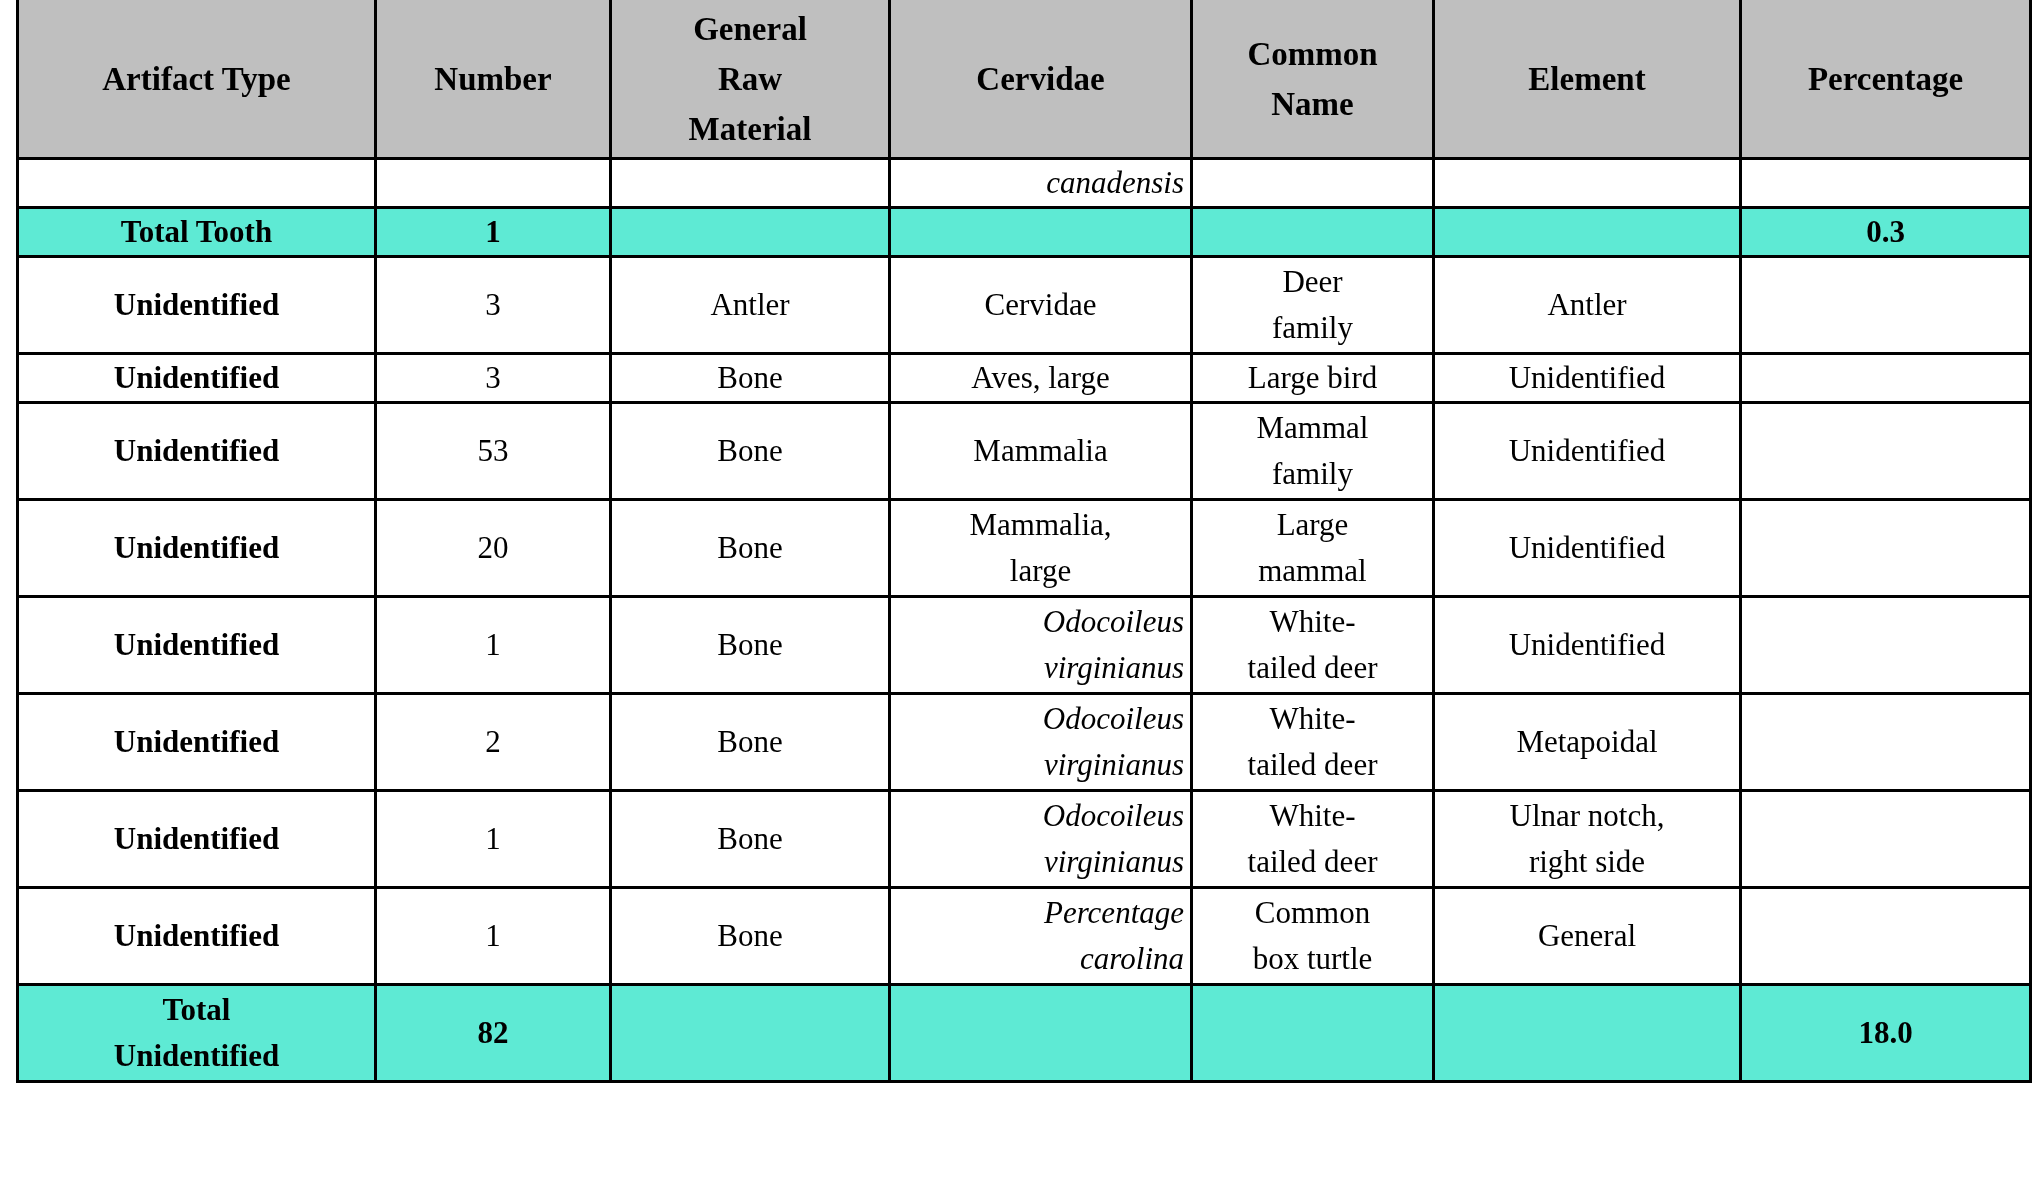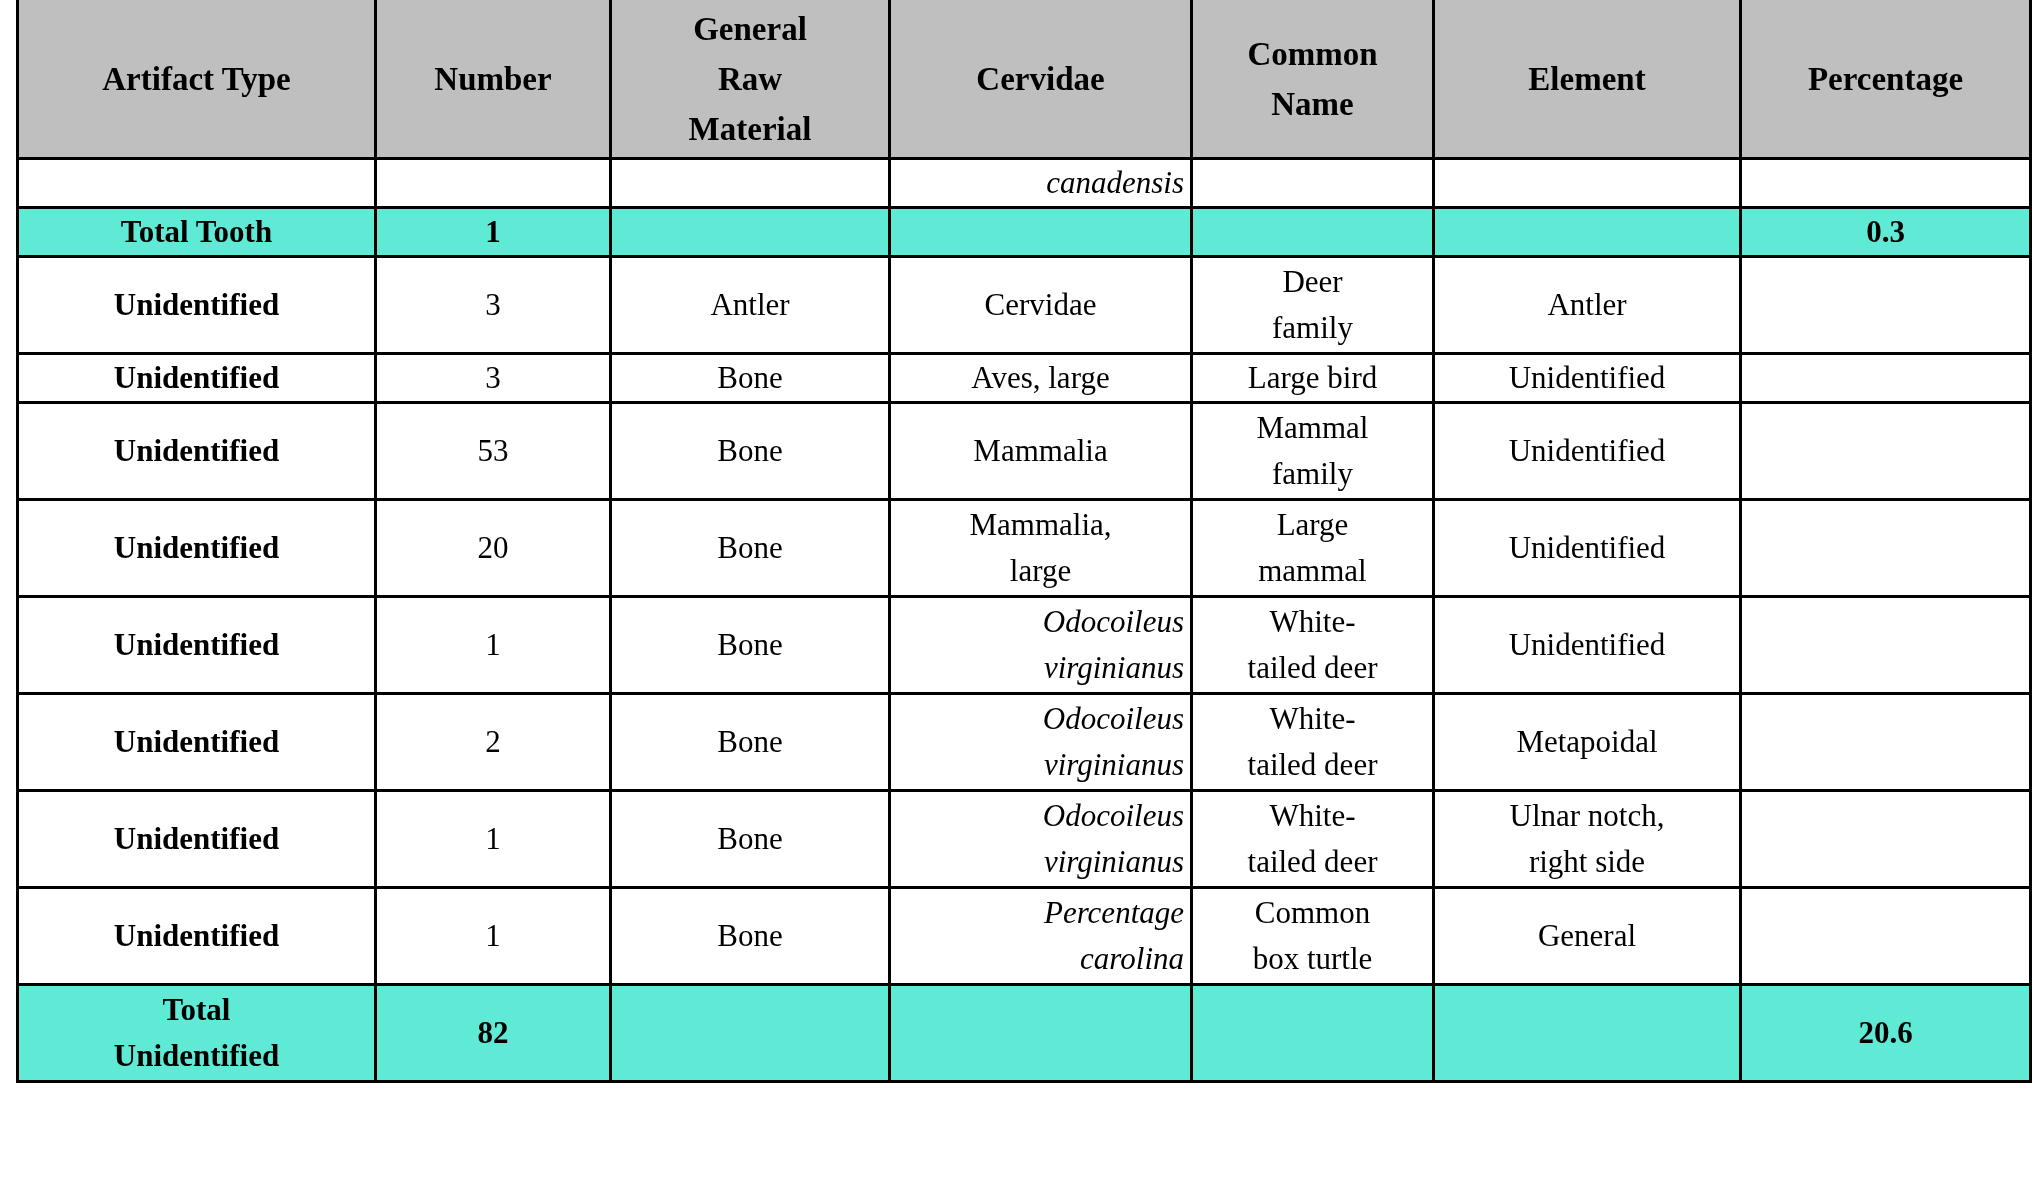--- a/index.html
+++ b/index.html
@@ -187,17 +187,17 @@
         <td></td>
       </tr>
       <tr class="h2 total">
         <td class="at">Total
 Unidentified</td>
         <td>82</td>
         <td></td>
         <td></td>
         <td></td>
         <td></td>
-        <td>20.6</td>
+        <td>18.0</td>
       </tr>
     </tbody>
   </table>
 </div>
 
 </body></html>

